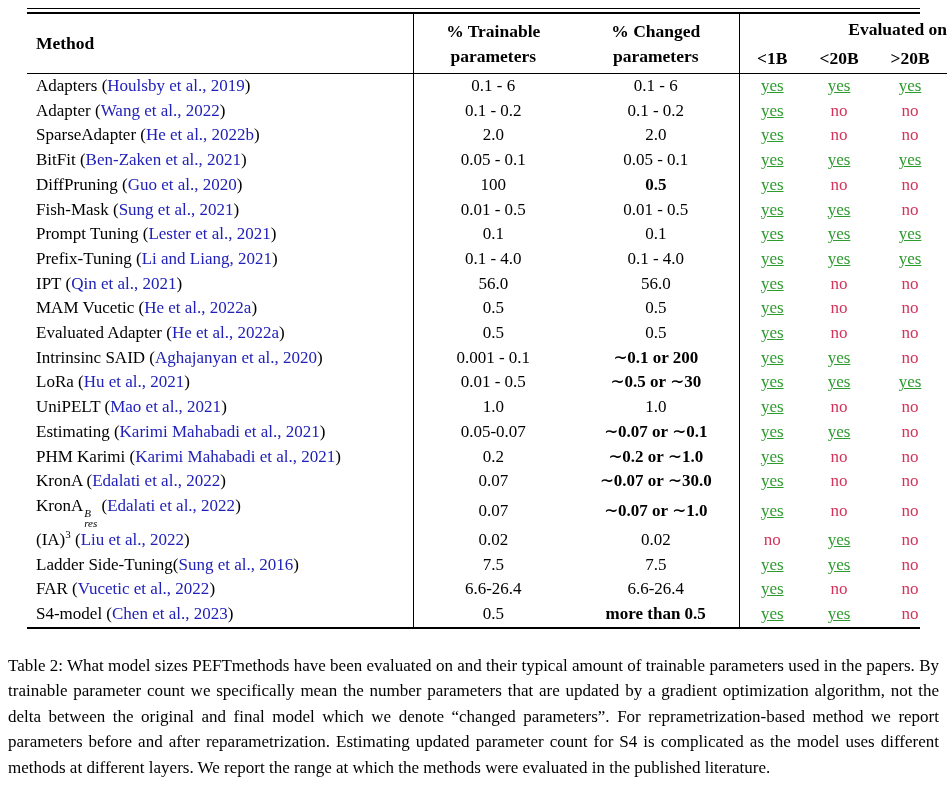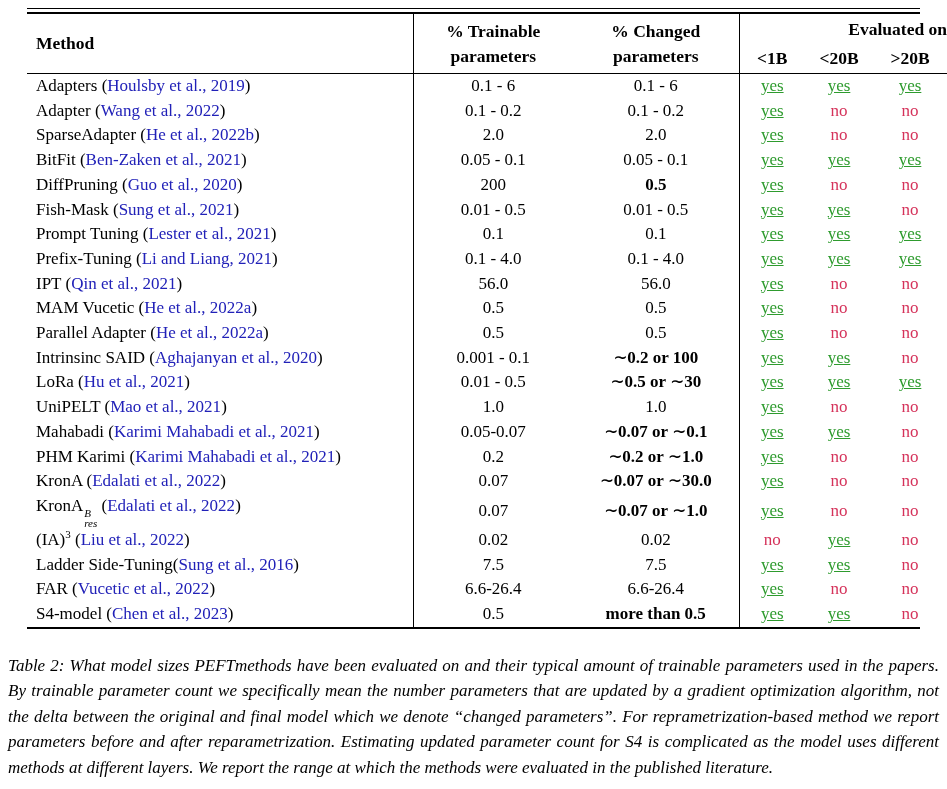--- a/index.html
+++ b/index.html
@@ -39,21 +39,21 @@
   sup.msup { font-size:11px; line-height:0; }
   .supsub {
     display:inline-flex; flex-direction:column;
     font-size:11px; line-height:10px; font-style:italic;
     vertical-align:-6px; margin-left:1px;
   }
 
   .caption {
     margin:24px 8px 0 8px;
     font-size:17px; line-height:25.5px;
-    text-align:justify; color:#000;font-style:italic;
+    text-align:justify; color:#000;
   }
 </style>
 </head>
 <body style="--cite-color: #2121b8; --yes-color: #2e9b2e; --no-color: #d5325a;">
 
 <div class="page">
   <div class="table-zone">
     <div class="rule-a"></div>
     <div class="rule-b"></div>
 
@@ -113,21 +113,21 @@
           <tr>
             <td class="c-method"><span class="mname">BitFit</span><span> (</span><span class="cite">Ben-Zaken et al., 2021</span><span>)</span></td>
             <td class="c-num vline">0.05 - 0.1</td>
             <td class="c-num">0.05 - 0.1</td>
             <td class="c-eval yes vline">yes</td>
             <td class="c-eval yes">yes</td>
             <td class="c-eval yes">yes</td>
           </tr>
           <tr>
             <td class="c-method"><span class="mname">DiffPruning</span><span> (</span><span class="cite">Guo et al., 2020</span><span>)</span></td>
-            <td class="c-num vline">200</td>
+            <td class="c-num vline">100</td>
             <td class="c-num bold">0.5</td>
             <td class="c-eval yes vline">yes</td>
             <td class="c-eval no">no</td>
             <td class="c-eval no">no</td>
           </tr>
           <tr>
             <td class="c-method"><span class="mname">Fish-Mask</span><span> (</span><span class="cite">Sung et al., 2021</span><span>)</span></td>
             <td class="c-num vline">0.01 - 0.5</td>
             <td class="c-num">0.01 - 0.5</td>
             <td class="c-eval yes vline">yes</td>
@@ -160,31 +160,31 @@
           </tr>
           <tr>
             <td class="c-method"><span class="mname">MAM Vucetic</span><span> (</span><span class="cite">He et al., 2022a</span><span>)</span></td>
             <td class="c-num vline">0.5</td>
             <td class="c-num">0.5</td>
             <td class="c-eval yes vline">yes</td>
             <td class="c-eval no">no</td>
             <td class="c-eval no">no</td>
           </tr>
           <tr>
-            <td class="c-method"><span class="mname">Parallel Adapter</span><span> (</span><span class="cite">He et al., 2022a</span><span>)</span></td>
+            <td class="c-method"><span class="mname">Evaluated Adapter</span><span> (</span><span class="cite">He et al., 2022a</span><span>)</span></td>
             <td class="c-num vline">0.5</td>
             <td class="c-num">0.5</td>
             <td class="c-eval yes vline">yes</td>
             <td class="c-eval no">no</td>
             <td class="c-eval no">no</td>
           </tr>
           <tr>
             <td class="c-method"><span class="mname">Intrinsinc SAID</span><span> (</span><span class="cite">Aghajanyan et al., 2020</span><span>)</span></td>
             <td class="c-num vline">0.001 - 0.1</td>
-            <td class="c-num bold">∼0.2 or 100</td>
+            <td class="c-num bold">∼0.1 or 200</td>
             <td class="c-eval yes vline">yes</td>
             <td class="c-eval yes">yes</td>
             <td class="c-eval no">no</td>
           </tr>
           <tr>
             <td class="c-method"><span class="mname">LoRa</span><span> (</span><span class="cite">Hu et al., 2021</span><span>)</span></td>
             <td class="c-num vline">0.01 - 0.5</td>
             <td class="c-num bold">∼0.5 or ∼30</td>
             <td class="c-eval yes vline">yes</td>
             <td class="c-eval yes">yes</td>
@@ -192,21 +192,21 @@
           </tr>
           <tr>
             <td class="c-method"><span class="mname">UniPELT</span><span> (</span><span class="cite">Mao et al., 2021</span><span>)</span></td>
             <td class="c-num vline">1.0</td>
             <td class="c-num">1.0</td>
             <td class="c-eval yes vline">yes</td>
             <td class="c-eval no">no</td>
             <td class="c-eval no">no</td>
           </tr>
           <tr>
-            <td class="c-method"><span class="mname">Mahabadi</span><span> (</span><span class="cite">Karimi Mahabadi et al., 2021</span><span>)</span></td>
+            <td class="c-method"><span class="mname">Estimating</span><span> (</span><span class="cite">Karimi Mahabadi et al., 2021</span><span>)</span></td>
             <td class="c-num vline">0.05-0.07</td>
             <td class="c-num bold">∼0.07 or ∼0.1</td>
             <td class="c-eval yes vline">yes</td>
             <td class="c-eval yes">yes</td>
             <td class="c-eval no">no</td>
           </tr>
           <tr>
             <td class="c-method"><span class="mname">PHM Karimi</span><span> (</span><span class="cite">Karimi Mahabadi et al., 2021</span><span>)</span></td>
             <td class="c-num vline">0.2</td>
             <td class="c-num bold">∼0.2 or ∼1.0</td>

